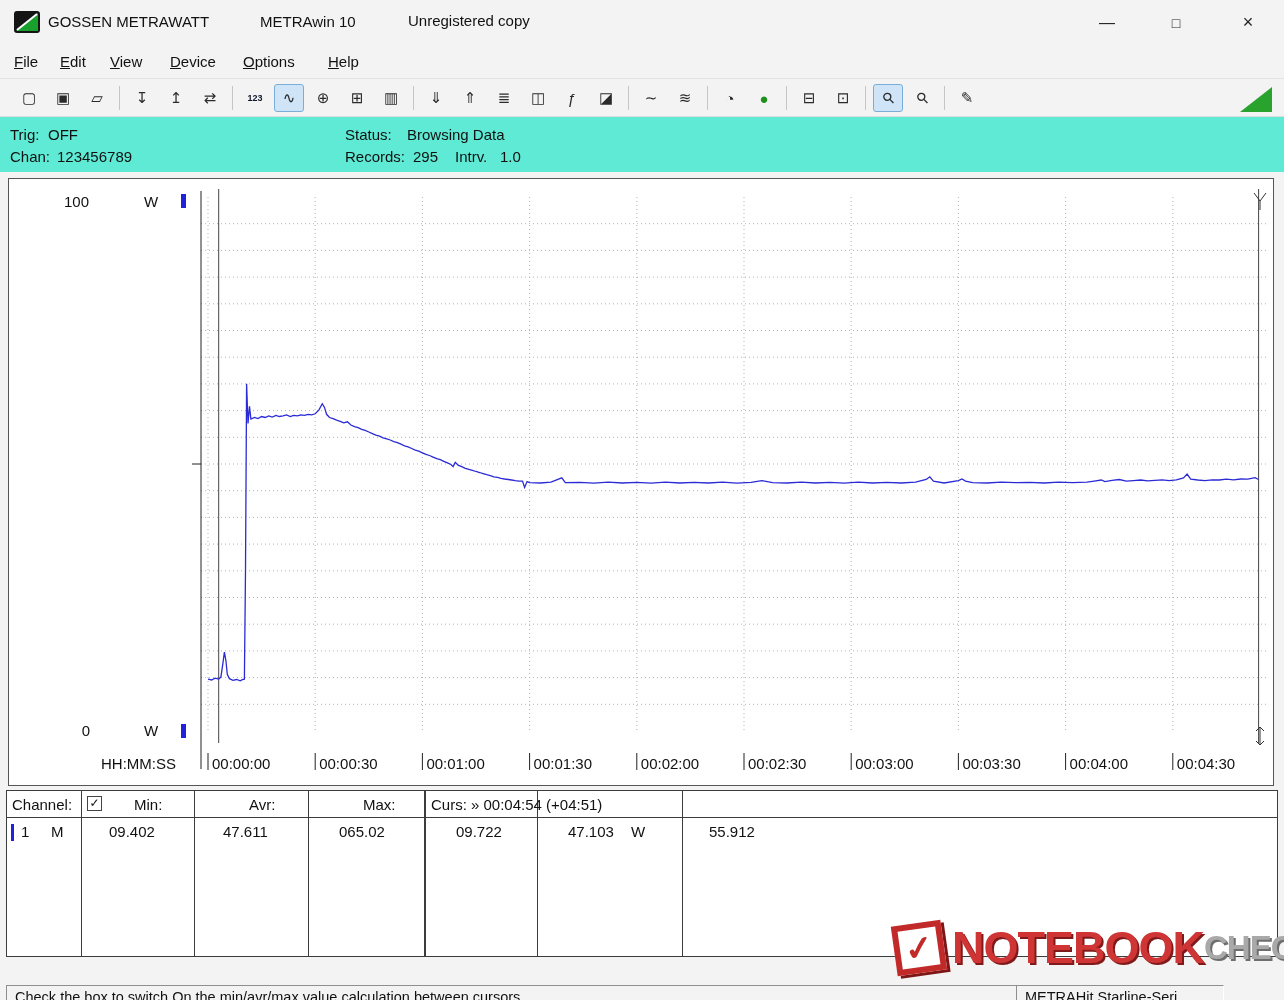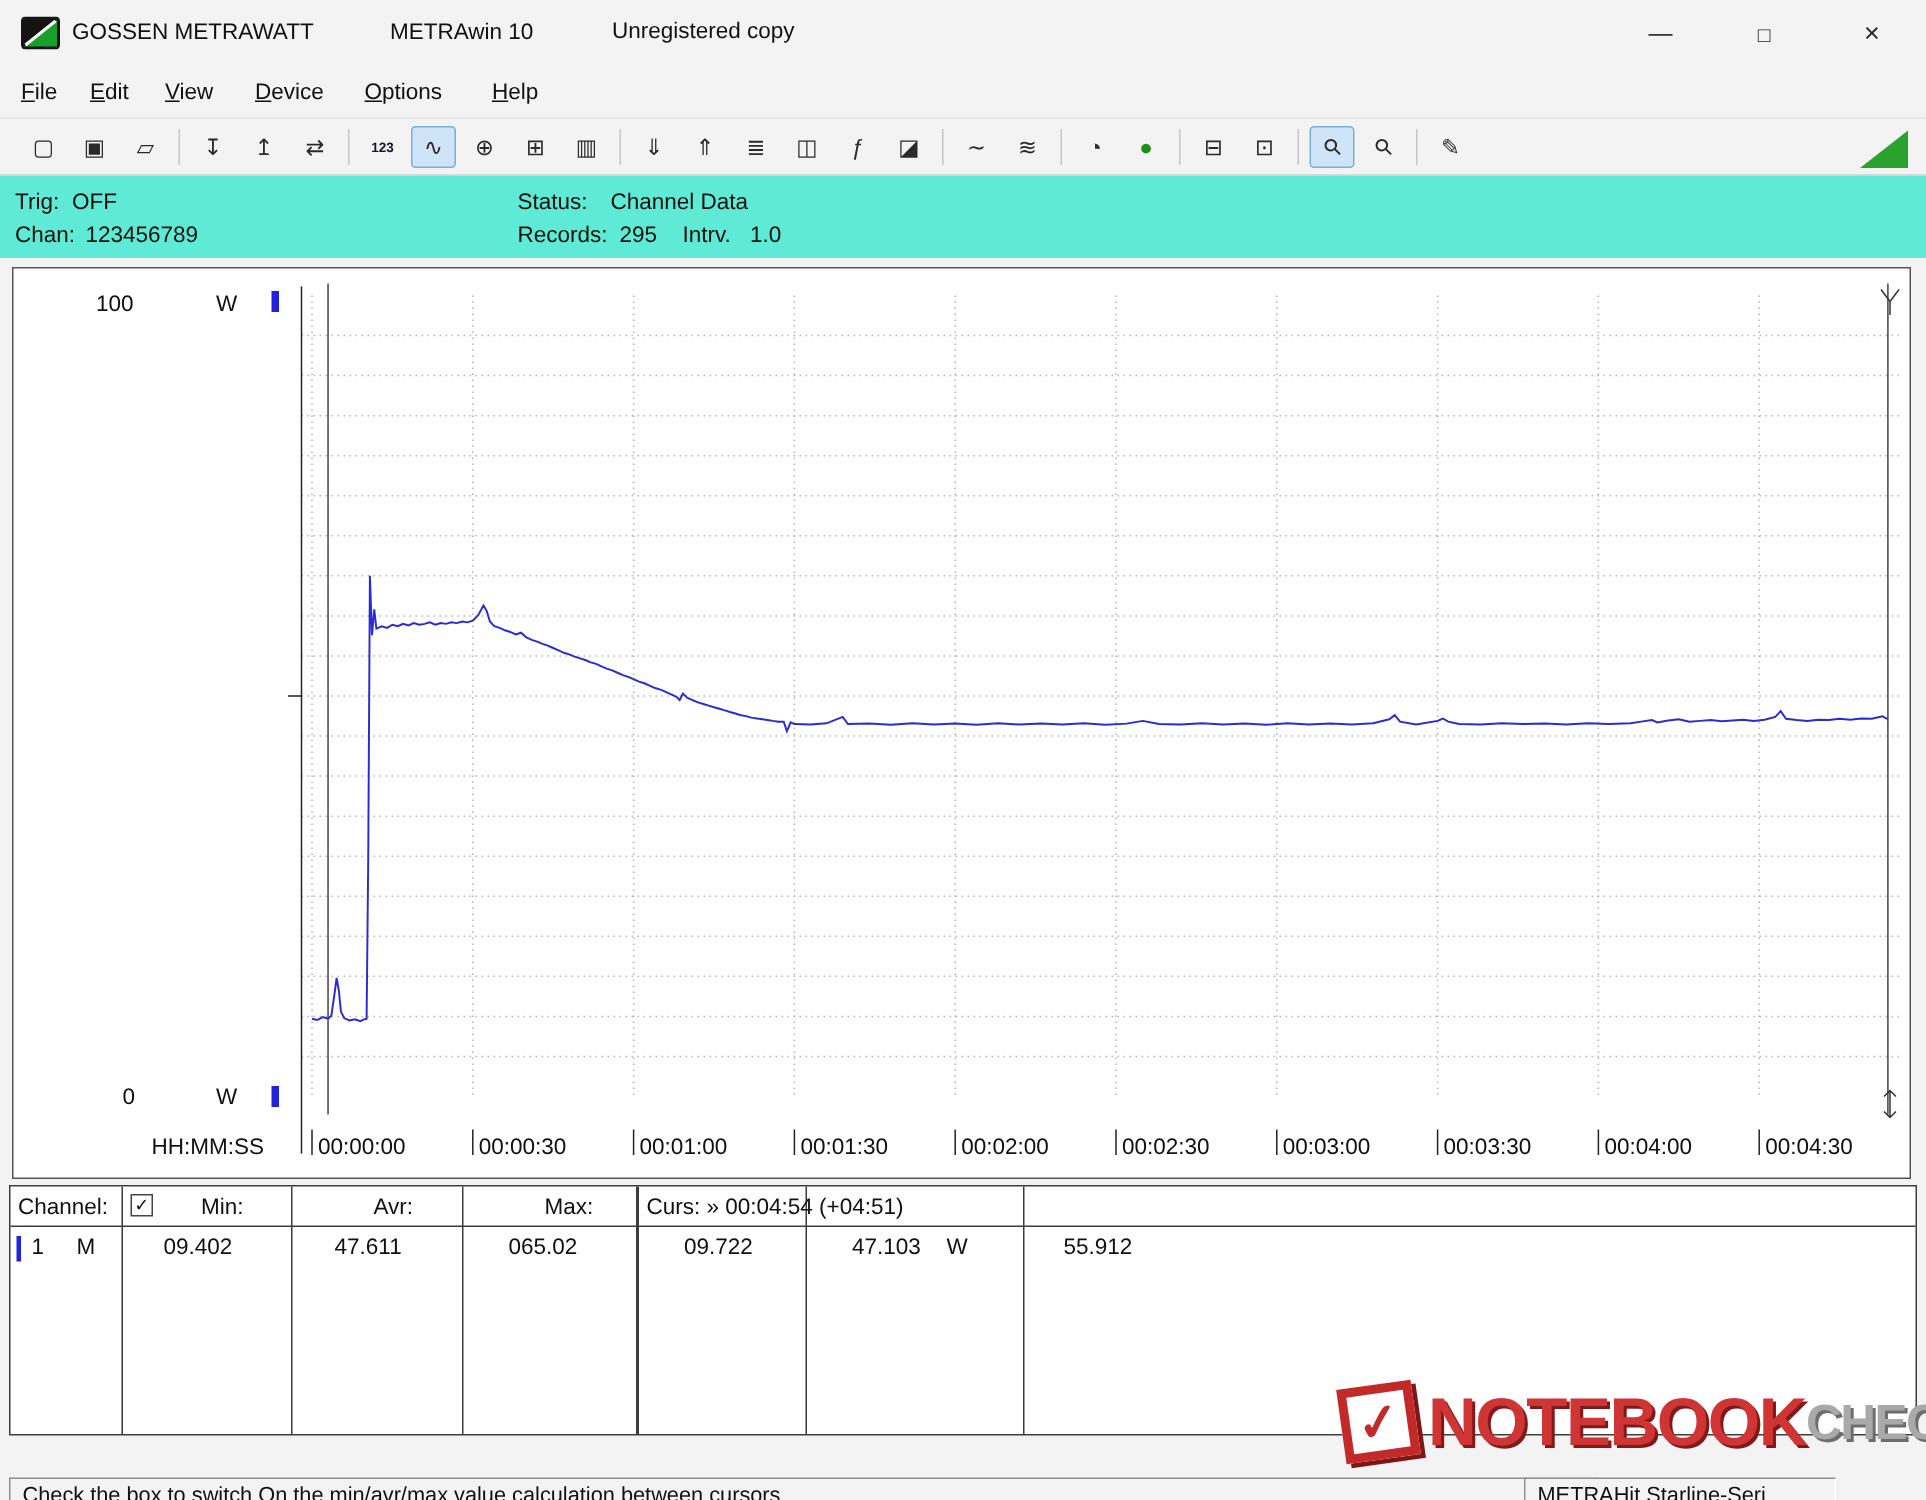--- a/index.html
+++ b/index.html
@@ -189,21 +189,21 @@
       </div>
     <div class="tri"></div>
   </div>
 
   <div class="infobar">
     <span class="ib" style="left:10px;top:9px">Trig:</span>
     <span class="ib" style="left:48px;top:9px">OFF</span>
     <span class="ib" style="left:10px;top:31px">Chan:</span>
     <span class="ib" style="left:57px;top:31px">123456789</span>
     <span class="ib" style="left:345px;top:9px">Status:</span>
-    <span class="ib" style="left:407px;top:9px">Channel Data</span>
+    <span class="ib" style="left:407px;top:9px">Browsing Data</span>
     <span class="ib" style="left:345px;top:31px">Records:</span>
     <span class="ib" style="left:413px;top:31px">295</span>
     <span class="ib" style="left:455px;top:31px">Intrv.</span>
     <span class="ib" style="left:500px;top:31px">1.0</span>
   </div>
 
   <div class="chartpanel">
     <svg id="chart-svg" width="1264" height="606">
       <g id="g-grid">
           <line x1="192" y1="525.3" x2="1258" y2="525.3" class="grid"></line>

